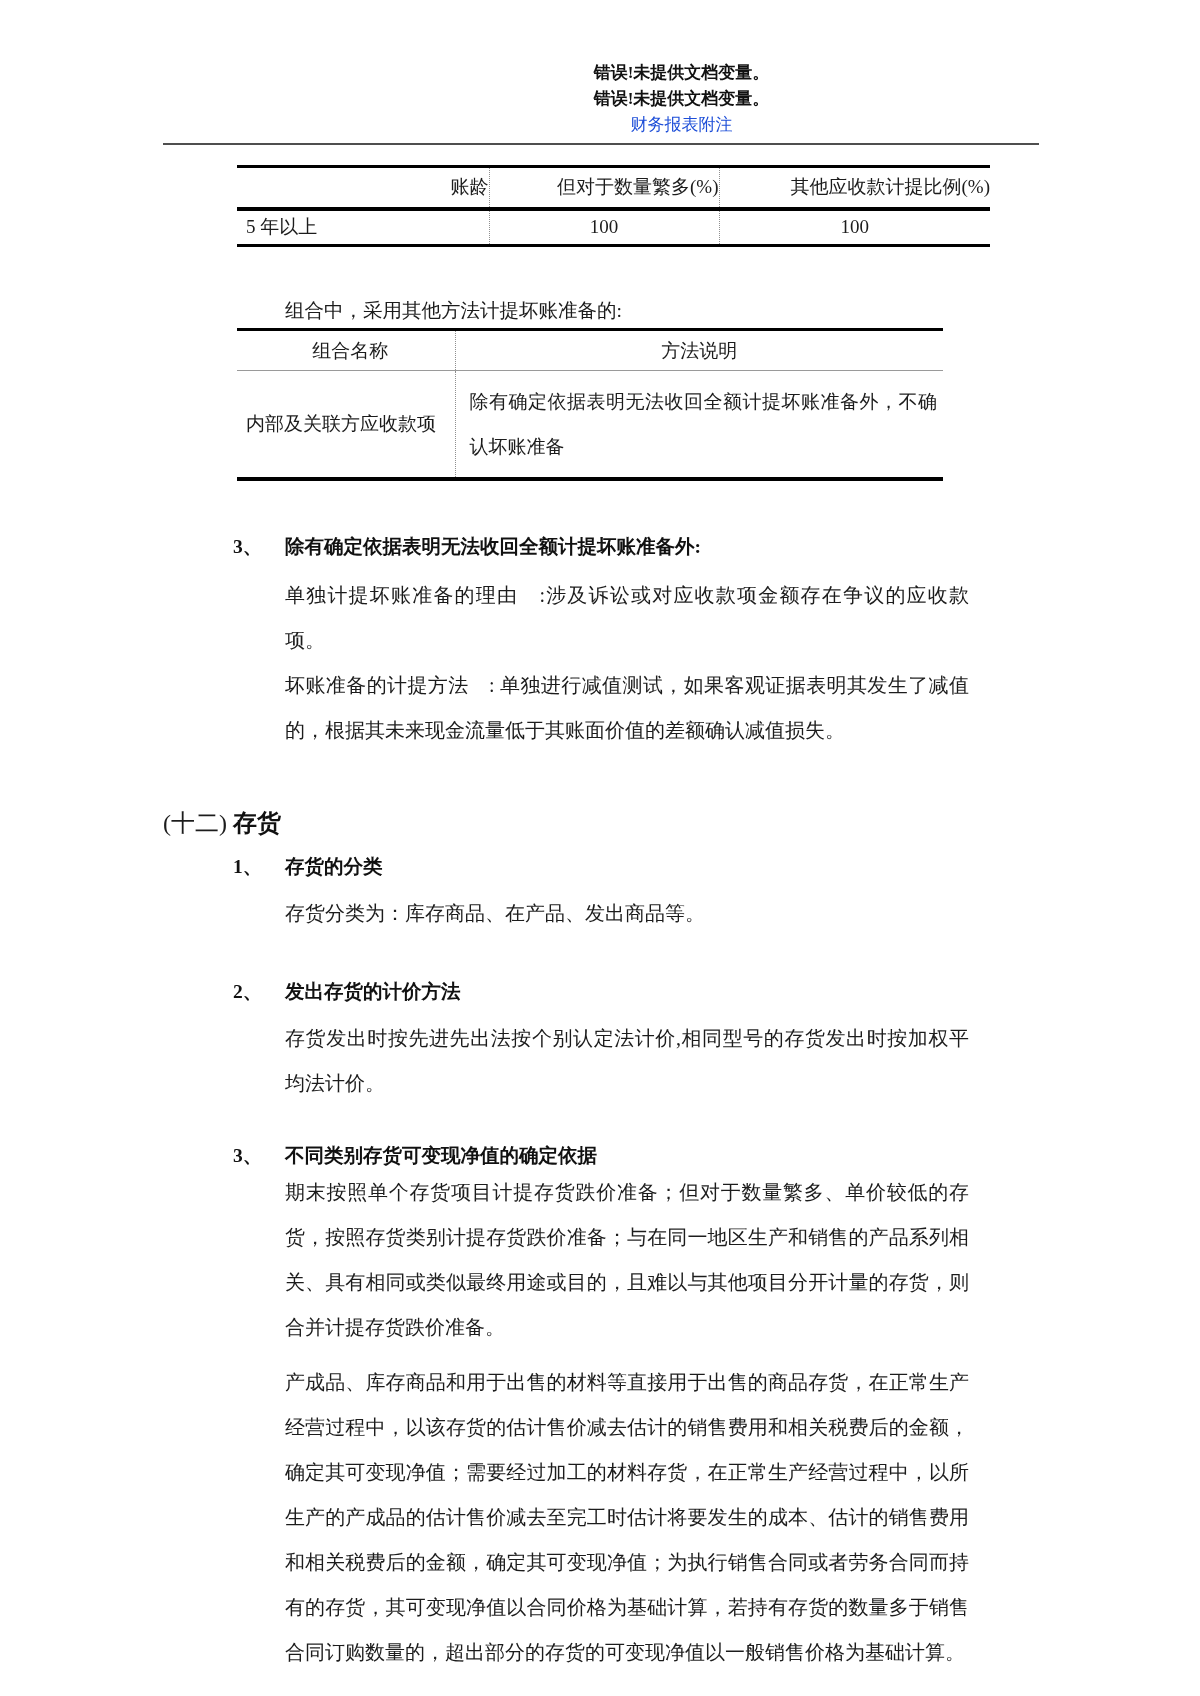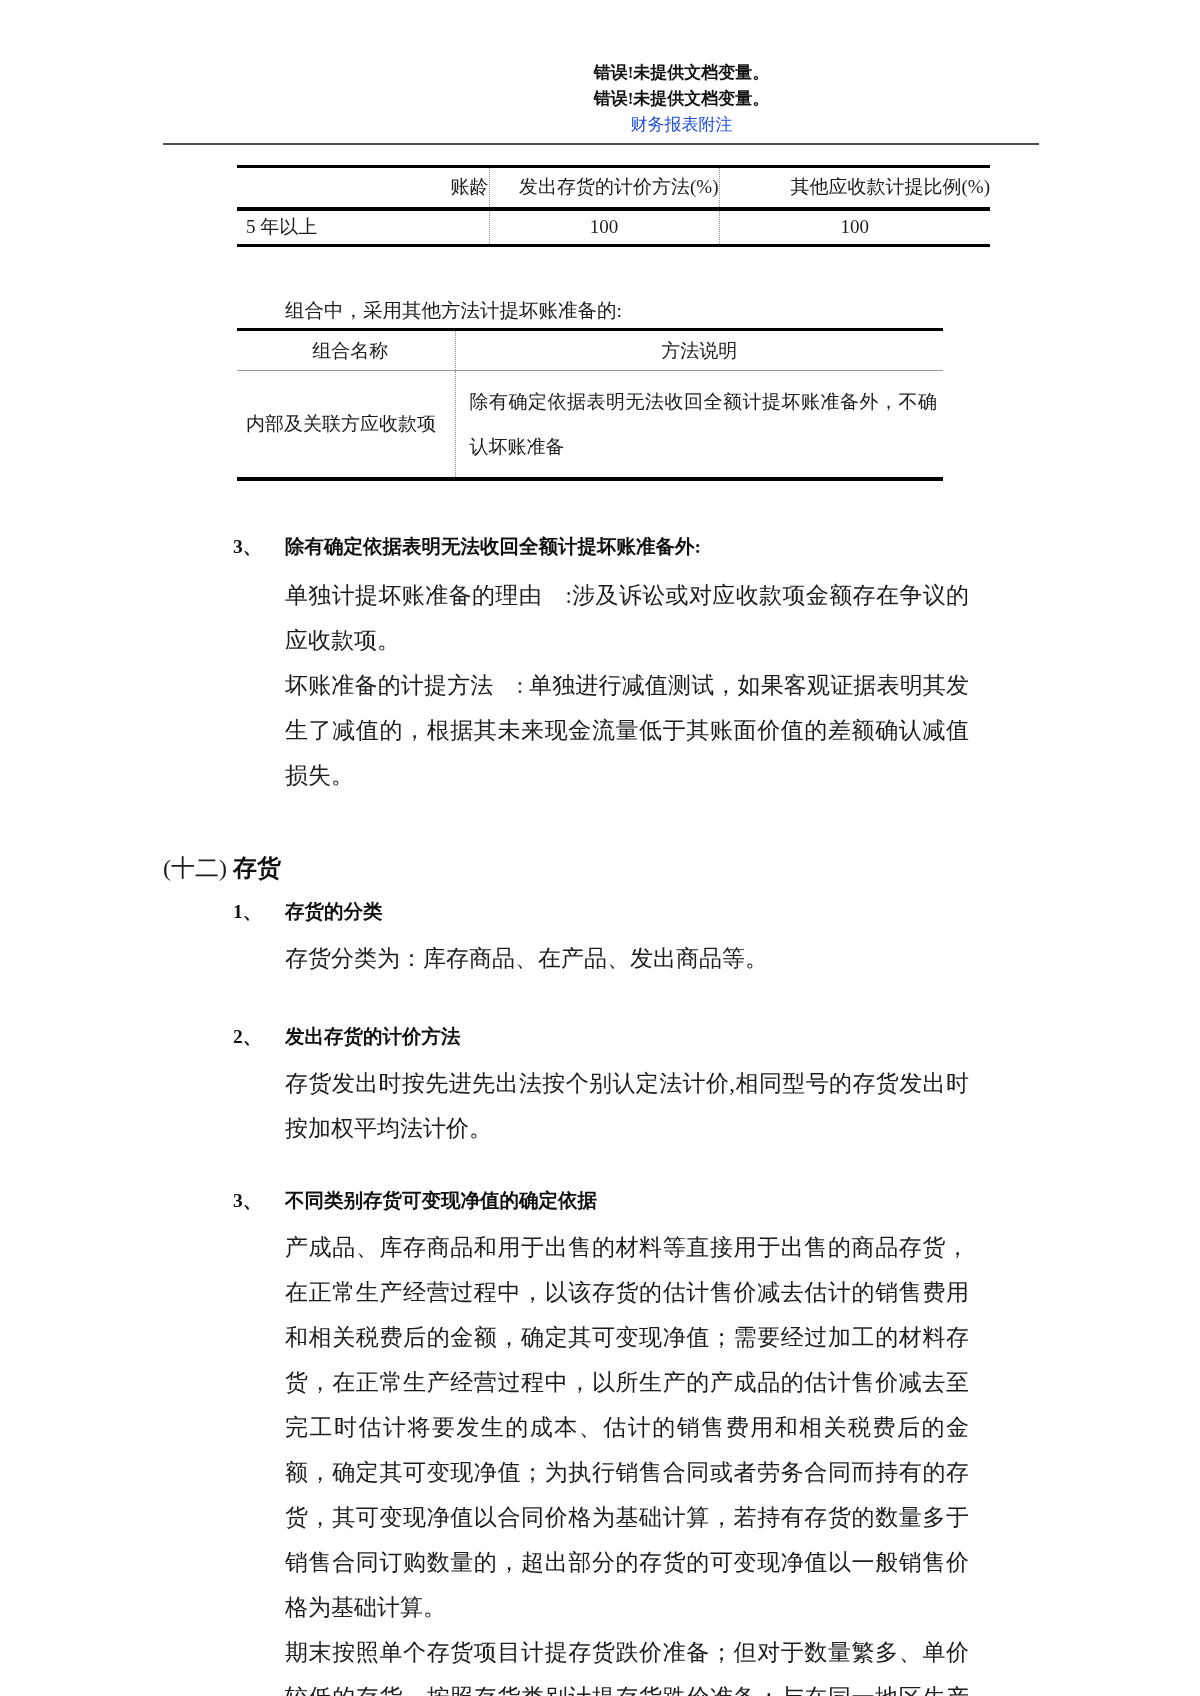--- a/index.html
+++ b/index.html
@@ -57,21 +57,21 @@
   .item-row { display: flex; font-size: 19.5px; font-weight: bold; color: #111; line-height: 28px; }
   .item-row .num { width: 52px; flex: 0 0 52px; }
   .lvl2 { margin-left: 233px; }
   .sec-row { display: flex; font-size: 24px; line-height: 28px; margin-left: 163px; }
   .sec-row .sec-num { width: 70px; flex: 0 0 70px; font-weight: normal; color: #1c1c1c; }
   .sec-row .sec-ttl { font-weight: bold; color: #111; }
   
   .body-par {
     margin-left: 285px;
     width: 684px;
-    font-size: 23px;
+    font-size: 20px;
     line-height: 45px;
     text-align: justify;
     color: #1c1c1c;
   }
   
   .mt-sec3   { margin-top: 52px; }
   .mt-body   { margin-top: 12px; }
   .mt-sec12  { margin-top: 56px; }
   .mt-sub1   { margin-top: 16px; }
   .mt-sub1b  { margin-top: 10px; }
@@ -87,21 +87,21 @@
     <div class="hdr-bold">错误!未提供文档变量。</div>
     <div class="hdr-bold">错误!未提供文档变量。</div>
     <div class="hdr-normal">财务报表附注</div>
   </div>
   <div class="hdr-rule"></div>
 
   <table class="t1">
     <thead>
       <tr>
         <th class="c1">账龄</th>
-        <th class="c2 vline">发出存货的计价方法(%)</th>
+        <th class="c2 vline">但对于数量繁多(%)</th>
         <th class="c3 vline">其他应收款计提比例(%)</th>
       </tr>
     </thead>
     <tbody>
       <tr>
         <td class="c1 cell-left">5 年以上</td>
         <td class="c2 vline cell-ctr">100</td>
         <td class="c3 vline cell-ctr">100</td>
       </tr>
     </tbody>
@@ -145,16 +145,16 @@
   <div class="item-row lvl2 mt-sub2">
     <span class="num">2、</span>
     <span class="ttl">发出存货的计价方法</span>
   </div>
   <p class="body-par mt-sub1b">存货发出时按先进先出法按个别认定法计价,相同型号的存货发出时按加权平均法计价。</p>
 
   <div class="item-row lvl2 mt-sub3">
     <span class="num">3、</span>
     <span class="ttl">不同类别存货可变现净值的确定依据</span>
   </div>
+  <p class="body-par">期末按照单个存货项目计提存货跌价准备；但对于数量繁多、单价较低的存货，按照存货类别计提存货跌价准备；与在同一地区生产和销售的产品系列相关、具有相同或类似最终用途或目的，且难以与其他项目分开计量的存货，则合并计提存货跌价准备。</p>
   <p class="body-par mt-sub1b">产成品、库存商品和用于出售的材料等直接用于出售的商品存货，在正常生产经营过程中，以该存货的估计售价减去估计的销售费用和相关税费后的金额，确定其可变现净值；需要经过加工的材料存货，在正常生产经营过程中，以所生产的产成品的估计售价减去至完工时估计将要发生的成本、估计的销售费用和相关税费后的金额，确定其可变现净值；为执行销售合同或者劳务合同而持有的存货，其可变现净值以合同价格为基础计算，若持有存货的数量多于销售合同订购数量的，超出部分的存货的可变现净值以一般销售价格为基础计算。</p>
-  <p class="body-par">期末按照单个存货项目计提存货跌价准备；但对于数量繁多、单价较低的存货，按照存货类别计提存货跌价准备；与在同一地区生产和销售的产品系列相关、具有相同或类似最终用途或目的，且难以与其他项目分开计量的存货，则合并计提存货跌价准备。</p>
 
 </div>
 
 </body></html>

